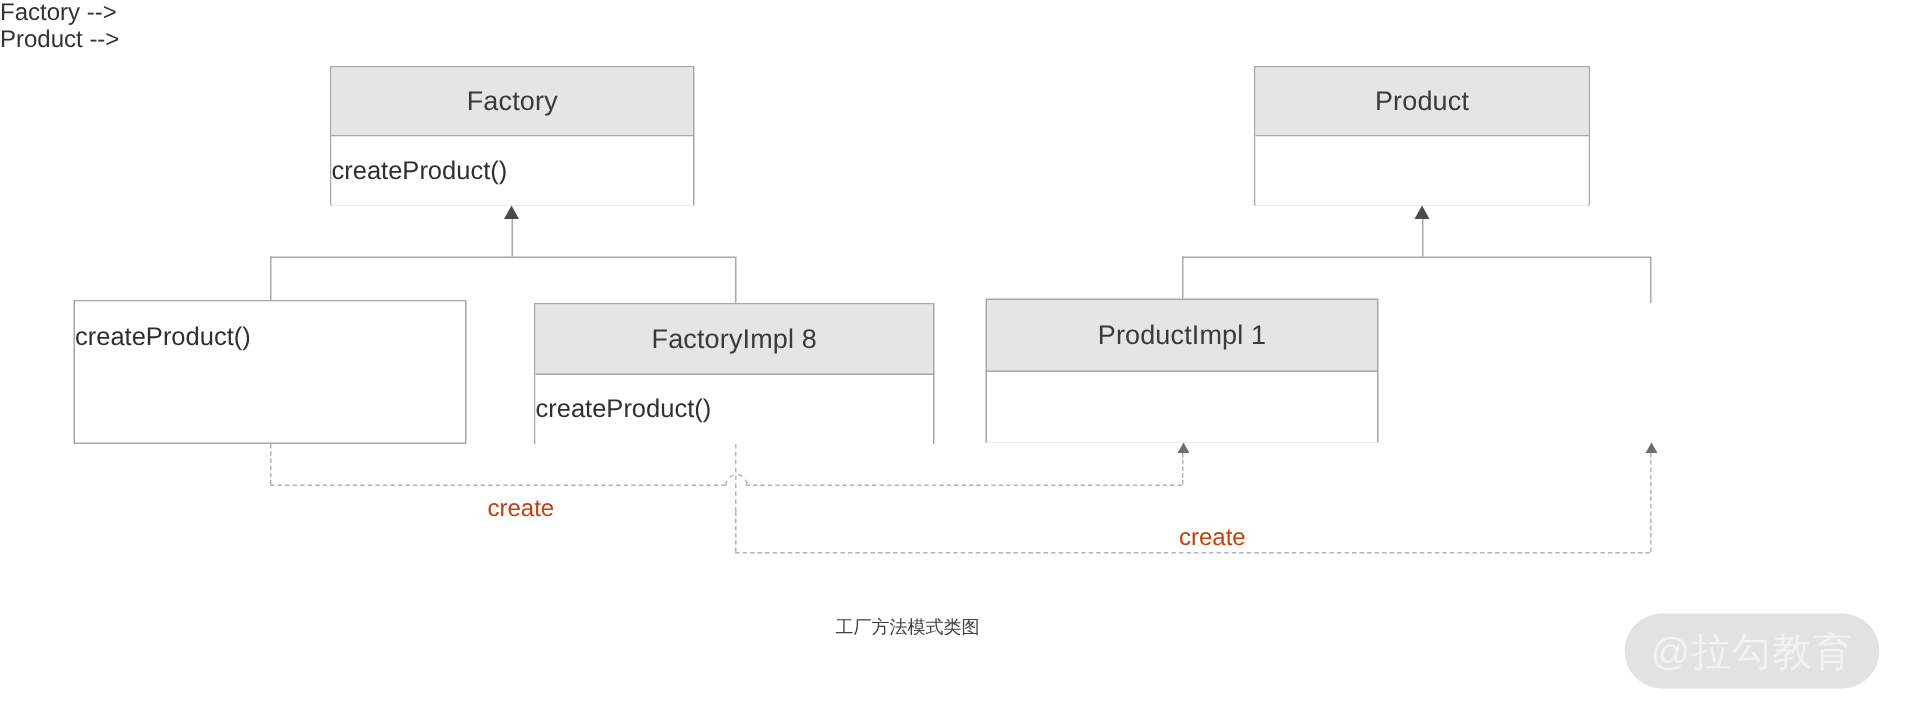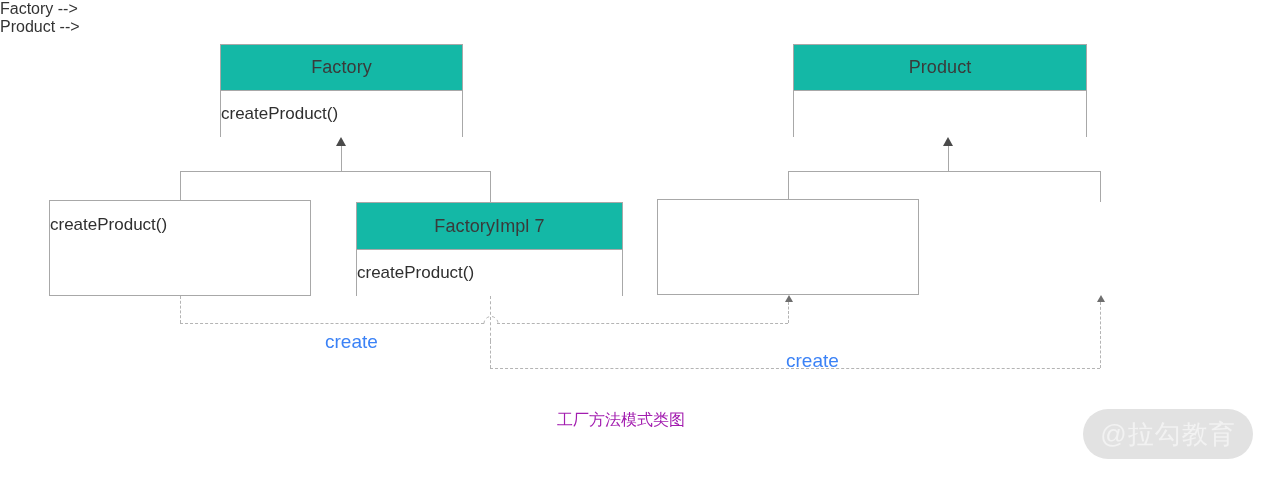--- a/index.html
+++ b/index.html
@@ -26,21 +26,21 @@
 
   
   .uml-class {
     position: absolute;
     box-sizing: border-box;
     border: 1px solid #a8a8a8;
     background: #ffffff;
   }
   .uml-header {
     box-sizing: border-box;
-    background: #14b8a6;
+    background: #e5e5e5;
     border-bottom: 1px solid #a8a8a8;
     display: flex;
     align-items: center;
     justify-content: center;
     font-size: 18px;
     color: #3a3a3a;
     letter-spacing: 0.1px;
     white-space: nowrap;
   }
   .uml-body {
@@ -89,33 +89,33 @@
     position: absolute;
     width: 0;
     height: 0;
     border-left: 4px solid transparent;
     border-right: 4px solid transparent;
     border-bottom: 7px solid #6e6e6e;
   }
 
   .edge-label {
     position: absolute;
-    font-size: 19px;
-    color: #3b82f6;
+    font-size: 16px;
+    color: #c2410c;
     white-space: nowrap;
   }
 
   .hop {
     position: absolute;
   }
 
   .caption {
     position: absolute;
-    font-size: 16px;
-    color: #a21caf;
+    font-size: 12px;
+    color: #404040;
     white-space: nowrap;
   }
 
   .watermark {
     position: absolute;
     display: flex;
     align-items: center;
     justify-content: center;
     background: #e2e2e2;
     border-radius: 26px;
@@ -134,48 +134,51 @@
   <div class="uml-class" style="left:220px; top:44px; width:243px; height:93px;">
     <div class="uml-header" style="height:46px;">
       <span>Factory</span>
     </div>
     <div class="uml-body" style="height:46px;">
       <span>createProduct()</span>
     </div>
   </div>
 
   
-  <div class="uml-class" style="left:793px; top:44px; width:294px; height:93px;">
+  <div class="uml-class" style="left:836px; top:44px; width:224px; height:93px;">
     <div class="uml-header" style="height:46px;">
       <span>Product</span>
     </div>
     <div class="uml-body" style="height:46px;">
       <span></span>
     </div>
   </div>
 
   
   <div class="uml-class" style="left:49px; top:200px; width:262px; height:96px;">
     <div class="uml-body" style="height:47px;">
       <span>createProduct()</span>
     </div>
   </div>
 
   
   <div class="uml-class" style="left:356px; top:202px; width:267px; height:94px;">
     <div class="uml-header" style="height:47px;">
-      <span>FactoryImpl 7</span>
+      <span>FactoryImpl 8</span>
     </div>
     <div class="uml-body" style="height:46px;">
       <span>createProduct()</span>
     </div>
   </div>
 
   
   <div class="uml-class" style="left:657px; top:199px; width:262px; height:96px;">
+    <div class="uml-header" style="height:48px;">
+      <span>ProductImpl 1</span>
+    </div>
     <div class="uml-body" style="height:47px;">
       <span></span>
     </div>
   </div>
 
   
 
   
     Factory      --&gt;
   

